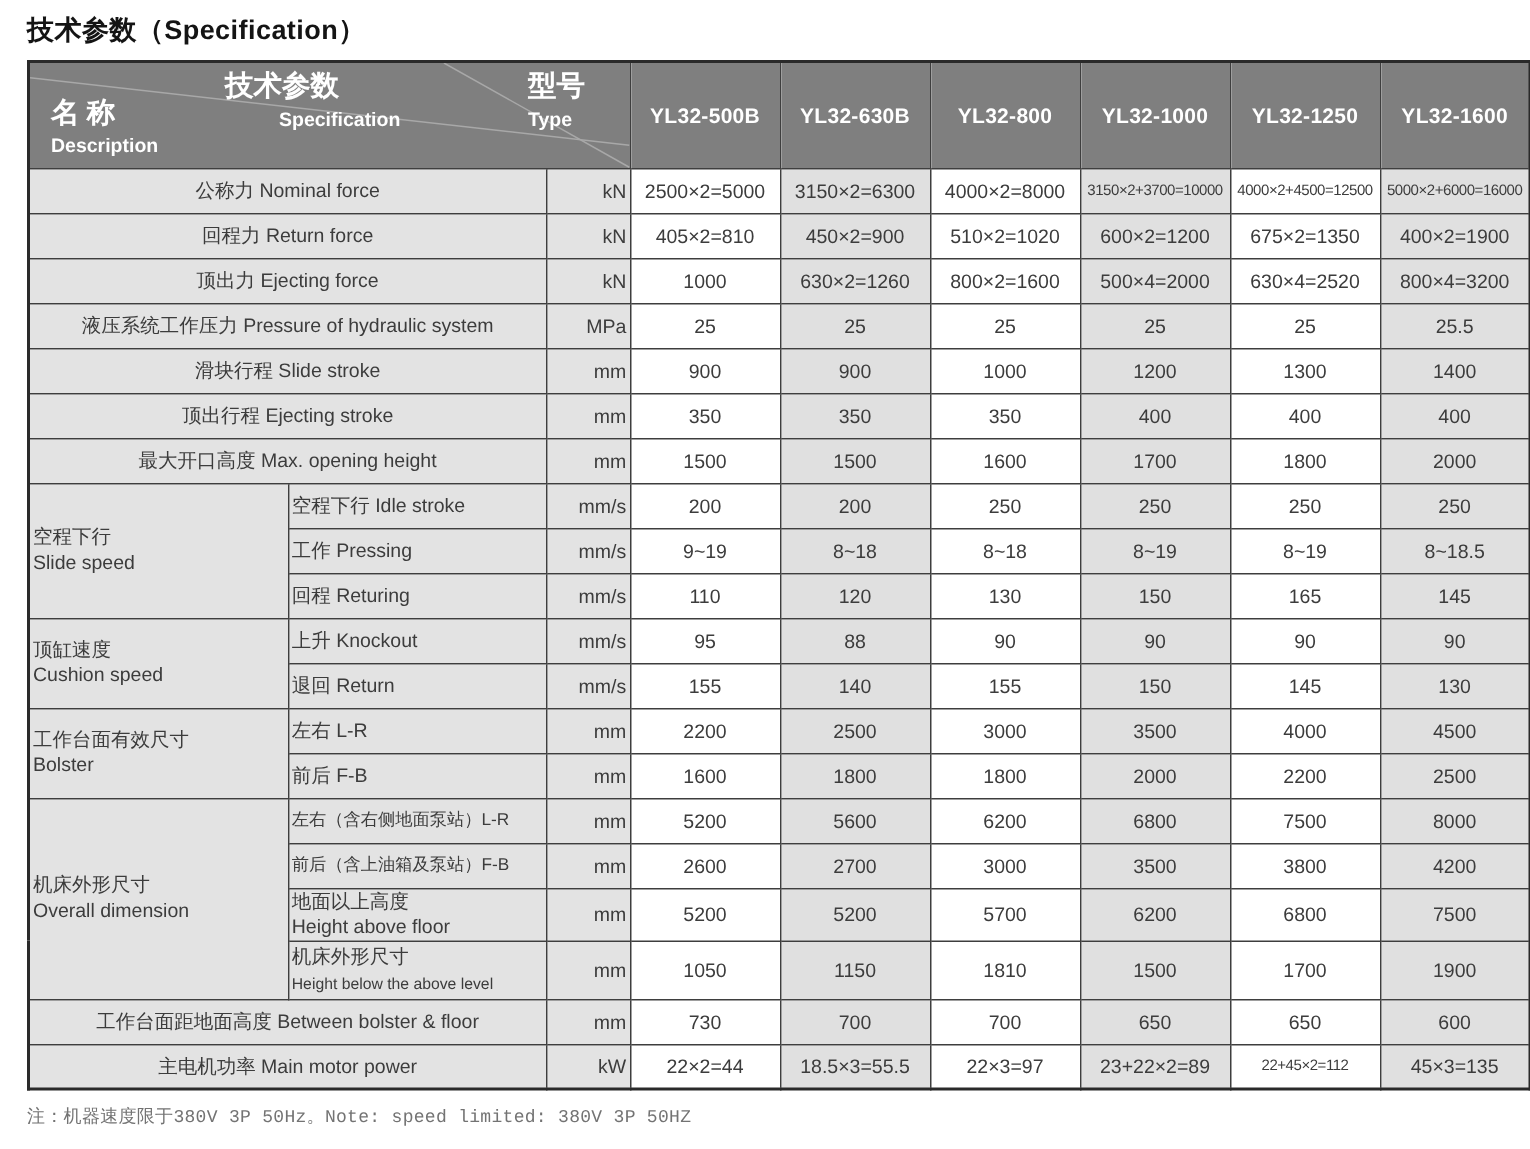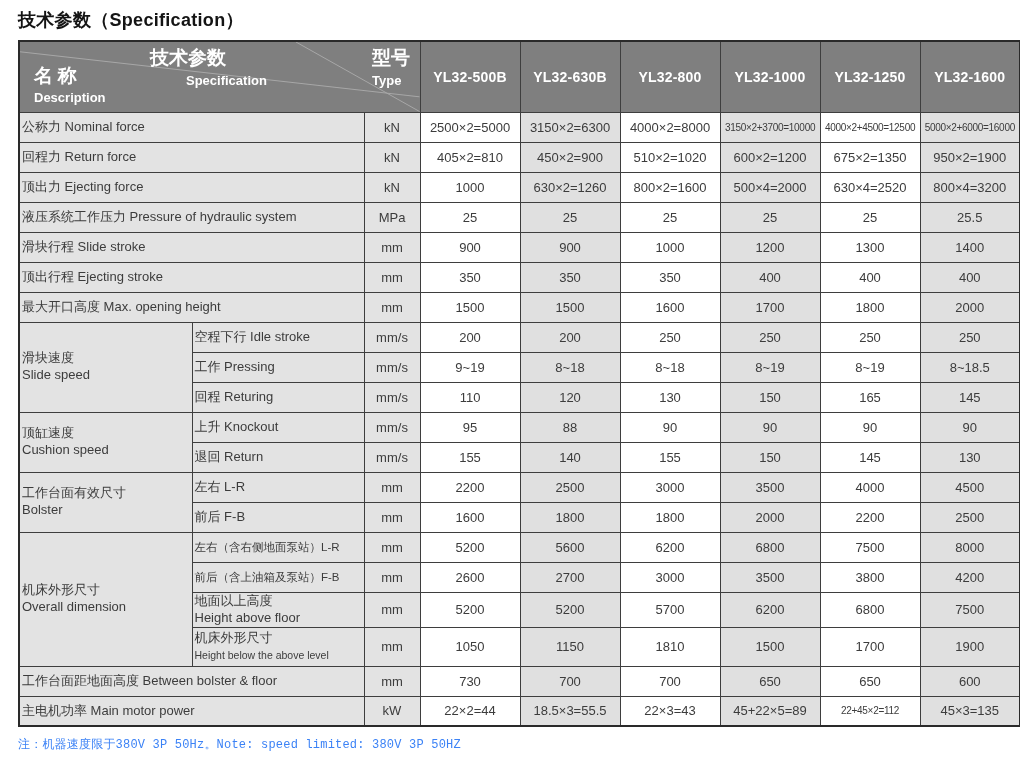--- a/index.html
+++ b/index.html
@@ -22,38 +22,38 @@
   
   thead th{background:var(--header-bg,#7f7f7f);color:#fff;}
   th.corner{position:relative;height:69px;padding:0;}
   th.corner .diag{position:absolute;left:0;top:0;width:100%;height:100%;}
   th.corner .hlbl{position:absolute;text-align:left;line-height:1.2;}
   th.corner .zh{font-size:19px;font-weight:700;font-family:Liberation Serif, serif;}
   th.corner .en{font-size:13px;font-weight:700;}
   .h-param{left:130px;top:5px;}
   .h-param .en{display:inline-block;margin-left:36px;}
   .h-name{left:14px;bottom:5px;}
-  .h-type{left:352px;top:5px;}
+  .h-type{left:332px;top:5px;}
   th.model-th{font-size:14px;font-weight:700;letter-spacing:.2px;}
   
   tbody td{font-size:13px;color:#3c3c3c;}
-  td.lbl{background:var(--label-bg,#e3e3e3);text-align:left;padding-left:12px;}
+  td.lbl{background:var(--label-bg,#e3e3e3);text-align:center;padding-left:12px;}
   td.grouplbl{background:var(--label-bg,#e3e3e3);text-align:left;padding-left:16px;line-height:1.3;}
   td.sublbl{background:var(--label-bg,#e3e3e3);text-align:left;padding-left:10px;line-height:1.25;}
   td.sublbl.label-small{font-size:11.5px;}
   td.sublbl .tiny{font-size:10.5px;}
-  td.unit{background:var(--label-bg,#e3e3e3);text-align:center;}
+  td.unit{background:var(--label-bg,#e3e3e3);text-align:right;}
   td.val{text-align:center;background:#ffffff;}
   td.val.alt{background:var(--alt-col-bg,#e0e0e0);}
   td.val.small{font-size:10px;letter-spacing:-.3px;}
   
   .note{
     margin-top:9px;
     font-family:"Liberation Mono","DejaVu Sans Mono",monospace;
-    font-size:12px;color:#3b82f6;letter-spacing:.2px;
+    font-size:12px;color:#737373;letter-spacing:.2px;
   }
 </style>
 </head>
 <body>
 
 <div class="page">
 
   <h1 class="title">技术参数（Specification）</h1>
 
   <table class="spec">
@@ -101,21 +101,21 @@
           <td class="val alt small">5000×2+6000=16000</td>
         </tr>
         <tr style="height: 30px;">
           <td class="lbl" colspan="2">回程力  Return force</td>
           <td class="unit">kN</td>
           <td class="val">405×2=810</td>
           <td class="val alt">450×2=900</td>
           <td class="val">510×2=1020</td>
           <td class="val alt">600×2=1200</td>
           <td class="val">675×2=1350</td>
-          <td class="val alt">950×2=1900</td>
+          <td class="val alt">400×2=1900</td>
         </tr>
         <tr style="height: 30px;">
           <td class="lbl" colspan="2">顶出力  Ejecting force</td>
           <td class="unit">kN</td>
           <td class="val">1000</td>
           <td class="val alt">630×2=1260</td>
           <td class="val">800×2=1600</td>
           <td class="val alt">500×4=2000</td>
           <td class="val">630×4=2520</td>
           <td class="val alt">800×4=3200</td>
@@ -154,21 +154,21 @@
           <td class="lbl" colspan="2">最大开口高度  Max. opening height</td>
           <td class="unit">mm</td>
           <td class="val">1500</td>
           <td class="val alt">1500</td>
           <td class="val">1600</td>
           <td class="val alt">1700</td>
           <td class="val">1800</td>
           <td class="val alt">2000</td>
         </tr>
         <tr style="height: 30px;">
-          <td class="grouplbl" rowspan="3"><span>滑块速度</span><br><span>Slide speed</span></td>
+          <td class="grouplbl" rowspan="3"><span>空程下行</span><br><span>Slide speed</span></td>
           <td class="sublbl"><span>空程下行 Idle stroke</span></td>
           <td class="unit">mm/s</td>
           <td class="val">200</td>
           <td class="val alt">200</td>
           <td class="val">250</td>
           <td class="val alt">250</td>
           <td class="val">250</td>
           <td class="val alt">250</td>
         </tr>
         <tr style="height: 30px;">
@@ -282,22 +282,22 @@
           <td class="val">700</td>
           <td class="val alt">650</td>
           <td class="val">650</td>
           <td class="val alt">600</td>
         </tr>
         <tr style="height: 30px;">
           <td class="lbl" colspan="2">主电机功率  Main motor power</td>
           <td class="unit">kW</td>
           <td class="val">22×2=44</td>
           <td class="val alt">18.5×3=55.5</td>
-          <td class="val">22×3=43</td>
-          <td class="val alt">45+22×5=89</td>
+          <td class="val">22×3=97</td>
+          <td class="val alt">23+22×2=89</td>
           <td class="val small">22+45×2=112</td>
           <td class="val alt">45×3=135</td>
         </tr>
       </tbody>
   </table>
 
   <div class="note">注：机器速度限于380V 3P 50Hz。Note: speed limited: 380V 3P 50HZ</div>
 
 </div>
 

